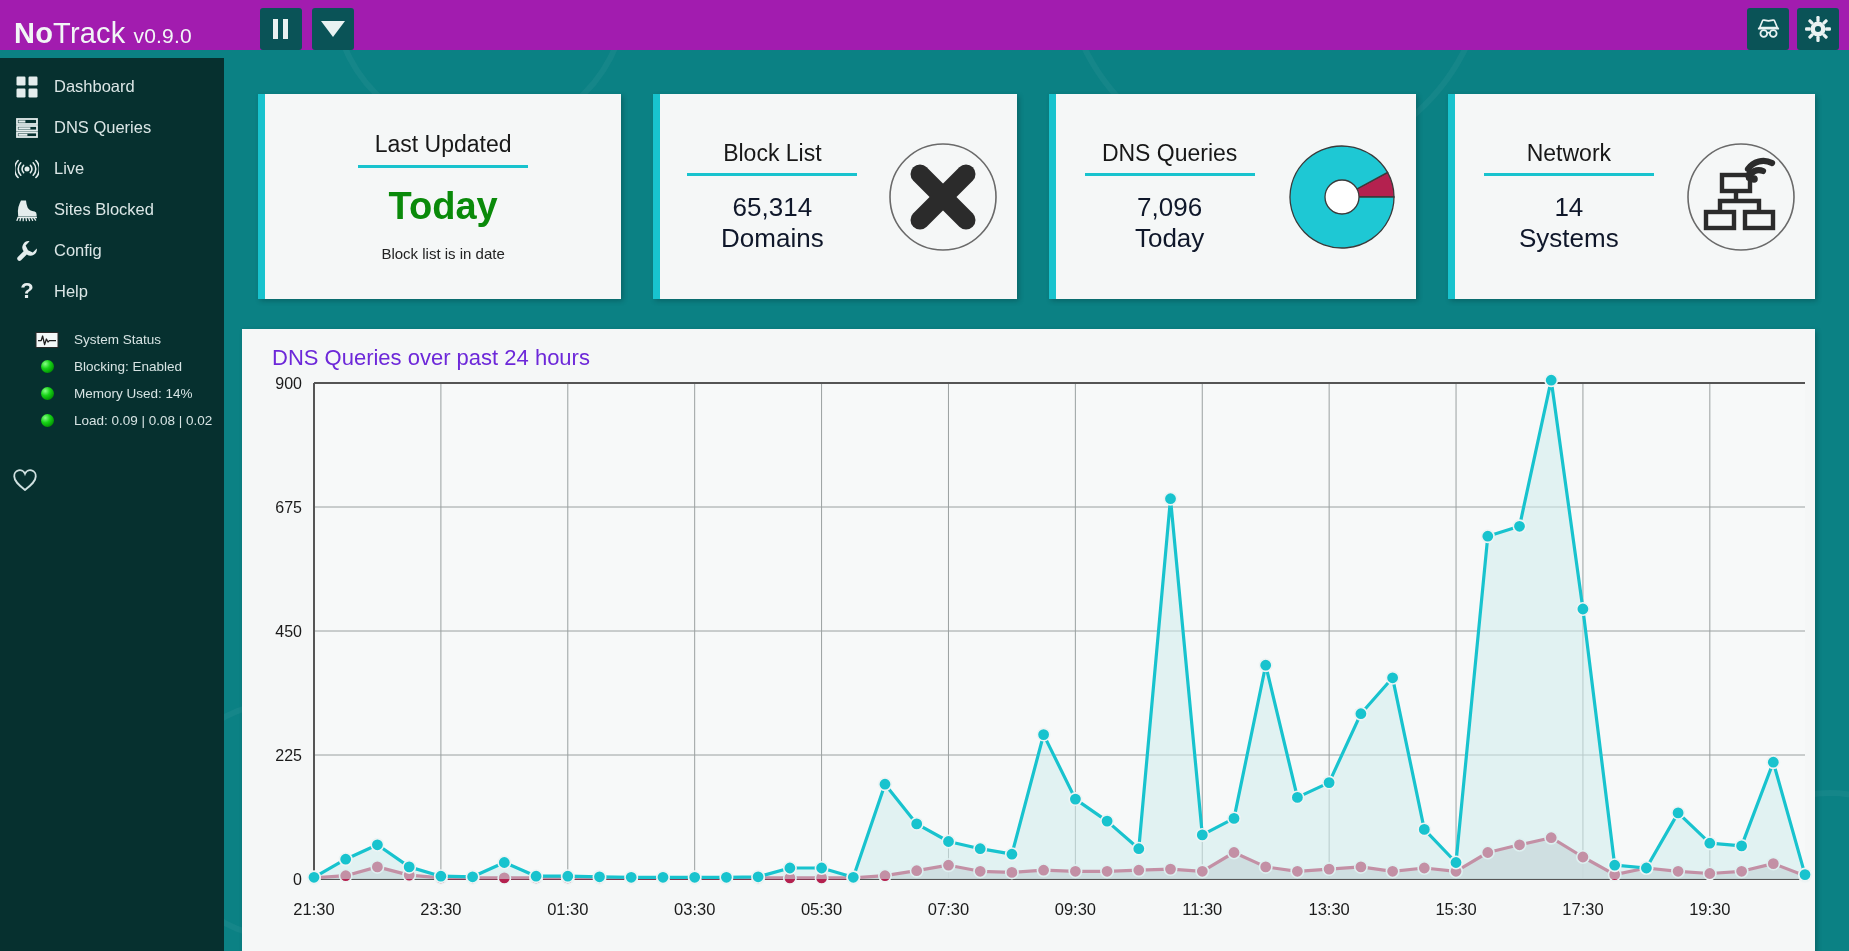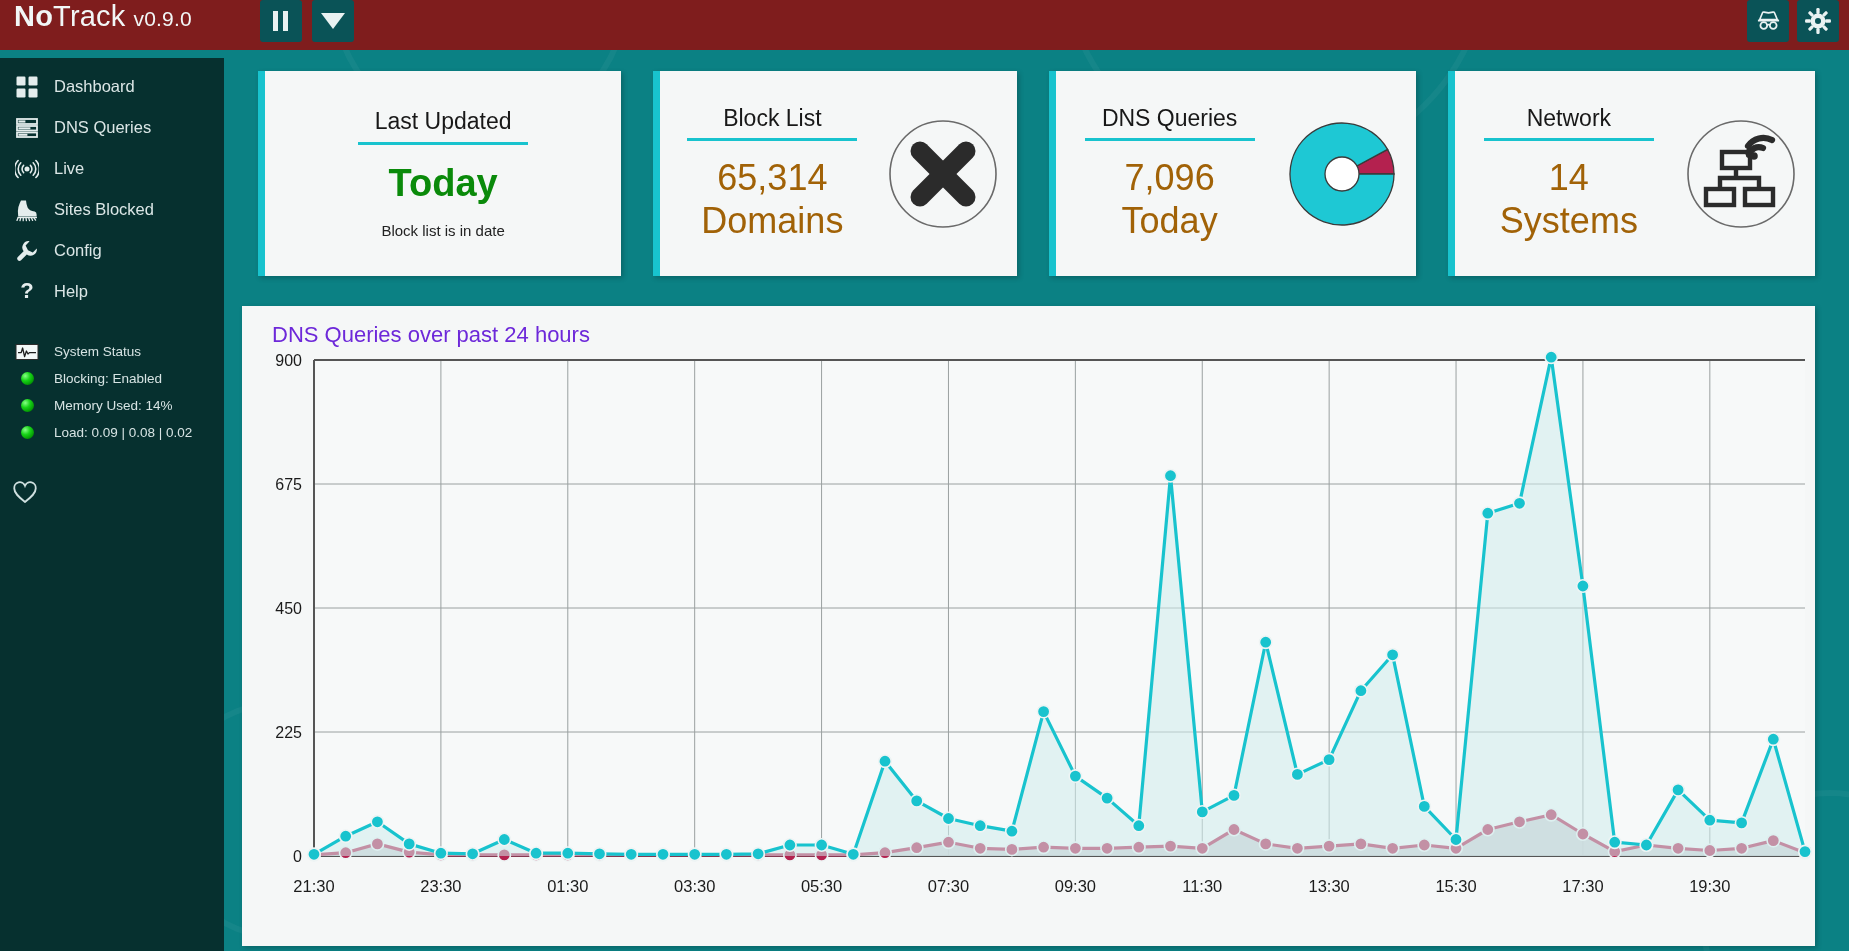--- a/index.html
+++ b/index.html
@@ -10,21 +10,21 @@
     background: #0b8184;
   }
   #app { position: relative; width: 1849px; height: 951px; background: #0b8184; overflow: hidden; }
 
   
   .bgdeco { position: absolute; border-radius: 50%; border: 6px solid rgba(255,255,255,0.045); pointer-events: none; }
 
   
   #topbar {
     position: absolute; top: 0; left: 0; width: 1849px; height: 50px;
-    background: #7f1d1d; display: flex; align-items: flex-start; z-index: 20;
+    background: #a21caf; display: flex; align-items: flex-end; z-index: 20;
   }
   #brand { color: #f2f6f6; font-size: 29px; letter-spacing: .2px; margin-left: 14px; white-space: nowrap; }
   #brand .bold { font-weight: bold; }
   #brand .ver { font-size: 21px; margin-left: 8px; }
   .topbtn {
     width: 42px; height: 42px; background: #0a5357; border-radius: 3px;
     display: flex; align-items: center; justify-content: center; margin-left: 10px; cursor: pointer;
   }
   .topbtn.first { margin-left: 68px; }
   .pauseglyph { display: flex; gap: 5px; }
@@ -37,50 +37,50 @@
   #sidebar {
     position: absolute; top: 58px; left: 0; width: 224px; height: 901px;
     background: #06302f; z-index: 15; padding-top: 8px;
   }
   .navitem {
     display: flex; align-items: center; height: 41px; padding-left: 6px; cursor: pointer; color: #dbe6e6;
   }
   .navico { width: 42px; display: flex; align-items: center; justify-content: center; flex: 0 0 42px; }
   .navlabel { font-size: 16.5px; margin-left: 6px; }
 
-  #statusblock { margin-top: 26px; }
+  #statusblock { margin-top: 14px; padding-left: 20px; }
   .statusrow { display: flex; align-items: center; height: 27px; padding-left: 6px; color: #d6e3e3; }
   .statusrow .navico { flex: 0 0 42px; }
   .statuslabel { font-size: 13.5px; margin-left: 6px; }
   .led {
     width: 13px; height: 13px; border-radius: 50%;
     background: radial-gradient(circle at 33% 30%, #86ff86 0%, #17d317 38%, #039403 75%, #026602 100%);
   }
   #heart { margin-top: 32px; padding-left: 10px; }
 
   
   #content { position: absolute; top: 50px; left: 224px; width: 1625px; height: 901px; }
 
-  #cards { display: flex; gap: 32px; padding: 21px 34px 0 34px; }
+  #cards { display: flex; gap: 32px; padding: 44px 34px 0 34px; }
   .card {
     background: #f5f7f7; border-left: 7px solid #18c3ce;
     height: 205px; box-shadow: 2px 2px 5px rgba(0,0,0,0.22);
     display: flex; align-items: center; padding: 0 8px;
   }
   .card.w1 { width: 364px; }
   .card.w2 { width: 364px; }
   .card.w3 { width: 368px; }
   .card.w4 { width: 368px; }
   .cardtext { display: flex; flex-direction: column; align-items: center; justify-content: center; flex: 1 1 auto; }
   .cardtitle {
     font-size: 23px; color: #181818; text-align: center; line-height: 1.14;
     padding-bottom: 7px; border-bottom: 3px solid #18c3ce; margin-bottom: 16px;
     min-width: 170px;
   }
-  .bigval { font-size: 36px; color: #a16207; text-align: center; line-height: 1.18; }
+  .bigval { font-size: 26px; color: #0f172a; text-align: center; line-height: 1.18; }
   .bigval.green { color: #0a8a0a; font-weight: bold; font-size: 38px; }
   .subtext { font-size: 15px; color: #222; margin-top: 16px; }
   .cardgfx { width: 132px; flex: 0 0 132px; display: flex; align-items: center; justify-content: center; }
 
   
   #chartpanel {
     margin: 30px 34px 0 18px; background: #f5f7f7; height: 640px;
     box-shadow: 2px 2px 5px rgba(0,0,0,0.22); position: relative;
   }
   #charttitle { font-size: 22px; color: #6d28d9; padding: 16px 0 0 30px; }

